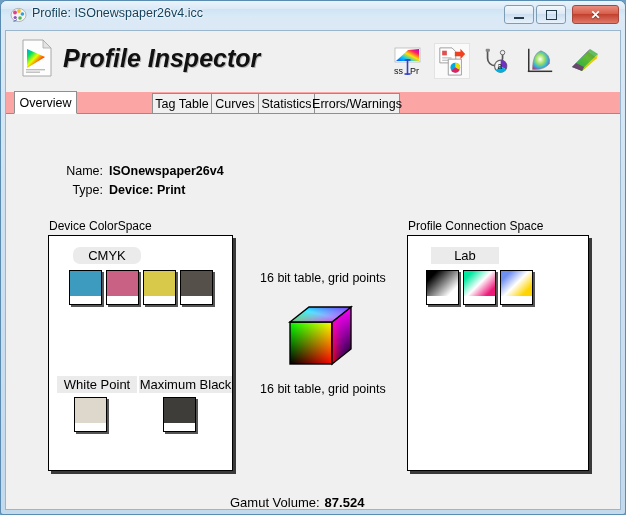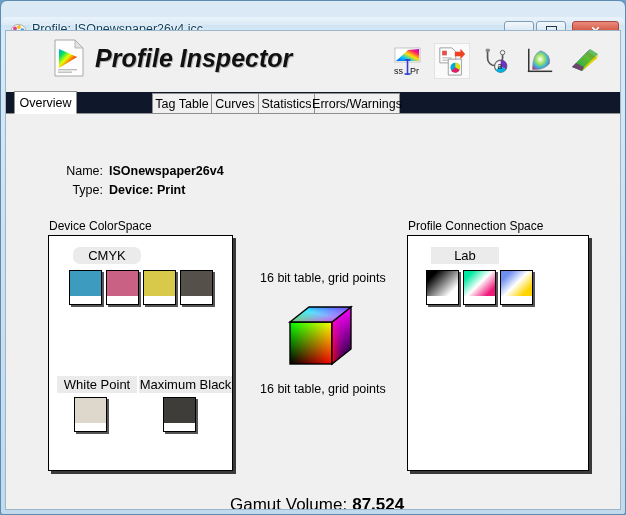--- a/index.html
+++ b/index.html
@@ -20,21 +20,21 @@
   }
   #frame-inner{
     position:absolute;left:4px;top:29px;right:4px;bottom:4px;
     background:#f0f0f0;
     border:1px solid #9ab6cc;
     overflow:hidden;
   }
 
   
   #titlebar{
-    position:absolute;left:0;top:16px;right:0;height:16px;
+    position:absolute;left:0;top:0;right:0;height:16px;
     border-radius:6px 6px 0 0;
     background:linear-gradient(180deg,#e9f3fb 0%,#dceaf6 48%,#cfe3f3 52%,#d9ebf8 100%);
   }
   #title-icon{
     position:absolute;left:9px;top:5px;width:17px;height:17px;
   }
   #title-text{
     position:absolute;left:31px;top:5px;
     font-size:12.5px;color:#13425e;
     white-space:nowrap;
@@ -60,41 +60,40 @@
   }
   #btn-close .winbtn-glyph{color:#fff;font-weight:bold;font-size:12px;
      text-shadow:0 1px 1px rgba(0,0,0,.45);}
   .minglyph{width:10px;height:2px;background:#22394a;margin-top:6px;}
   .maxglyph{width:9px;height:8px;border:1.5px solid #22394a;}
 
   
   #header{
     position:absolute;left:0;top:0;right:0;height:61px;
     background:#f0f0f0;
-    margin-left:32px;
   }
   #app-icon{position:absolute;left:16px;top:8px;width:30px;height:38px;}
   #app-title{
     position:absolute;left:57px;top:13px;
     font-size:25px;font-weight:bold;font-style:italic;color:#111;
     letter-spacing:0px;
     text-shadow:1px 1px 0 rgba(0,0,0,.25);
   }
   #toolbar{position:absolute;right:18px;top:7px;height:46px;display:flex;align-items:center;gap:8px;}
   .tool{
     width:36px;height:36px;position:relative;
     display:flex;align-items:center;justify-content:center;
     box-sizing:border-box;border:1px solid transparent;
   }
   .tool.hover{background:#fafafa;border:1px solid #e3e3e3;}
 
   
   #tabstrip{
     position:absolute;left:0;top:61px;right:0;height:22px;
-    background:#0f172a;
+    background:#fca5a5;
   }
   #tabstrip:after{
     content:"";position:absolute;left:0;right:0;bottom:0;height:1px;background:#8f8f8f;
   }
   .tab{
     position:absolute;bottom:0;height:21px;
     box-sizing:border-box;
     border:1px solid #8f8f8f;
     background:#f0f0f0;
     font-size:12.5px;color:#000;
@@ -141,21 +140,21 @@
     box-shadow:2px 2px 0 #555;
     box-sizing:border-box;
     overflow:hidden;
   }
   .swatch-fill{position:absolute;left:0;right:0;top:0;}
 
   .centertext{
     position:absolute;font-size:12.5px;color:#000;white-space:nowrap;
   }
   #gamut-row{
-    position:absolute;font-size:17px;color:#000;white-space:nowrap;
+    position:absolute;font-size:13px;color:#000;white-space:nowrap;
   }
   #gamut-value{font-weight:bold;margin-left:5px;}
 
   
   #cube{position:absolute;width:72px;height:72px;}
 </style>
 </head>
 <body>
 
 <div id="window">

